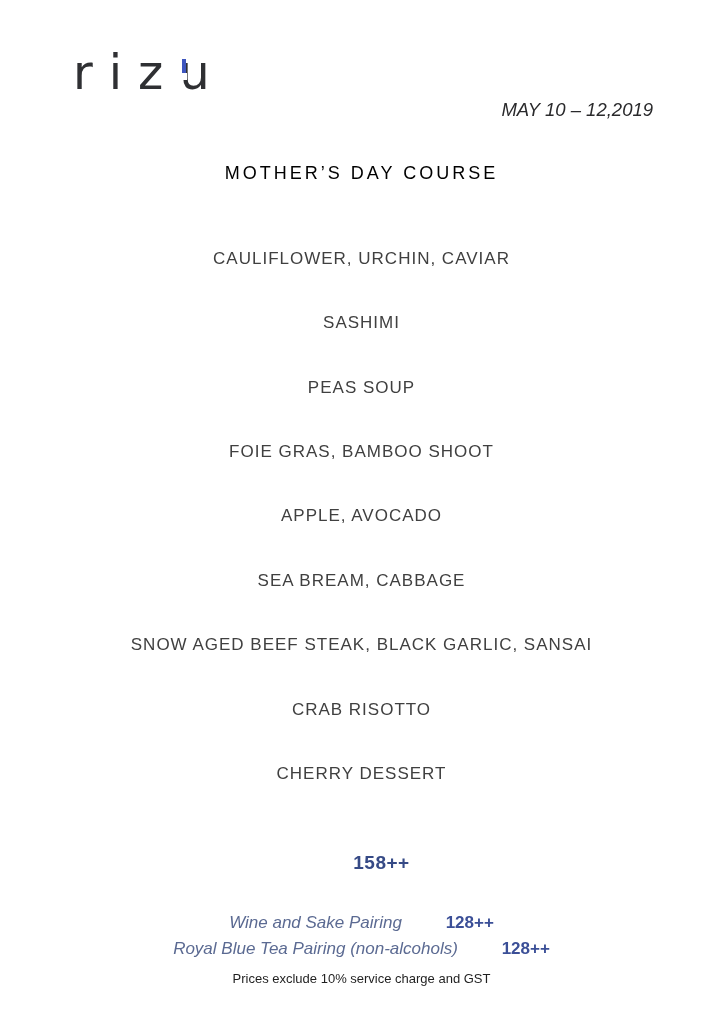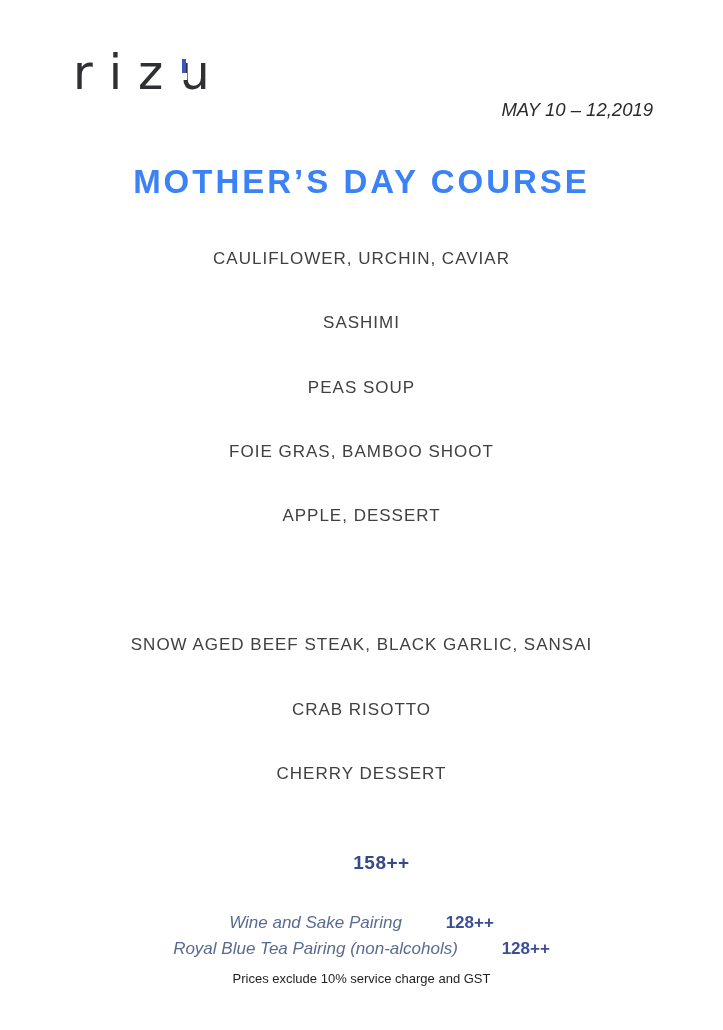--- a/index.html
+++ b/index.html
@@ -56,24 +56,24 @@
     color: #2a2a2c;
   }
 
   
   .title {
     position: absolute;
     left: 0;
     top: 163px;
     width: 100%;
     text-align: center;
-    font-size: 33px;
-    font-weight: bold;
+    font-size: 18px;
+    font-weight: normal;
     letter-spacing: 3px;
-    color: #3b82f6;
+    color: #000000;
   }
 
   
   .course {
     position: absolute;
     left: 0;
     width: 100%;
     text-align: center;
     font-size: 17px;
     letter-spacing: 1px;
@@ -130,21 +130,22 @@
   </div>
 
   <div class="date">MAY 10 – 12,2019</div>
 
   <div class="title">MOTHER’S DAY COURSE</div>
 
   <div class="course" style="top:249px">CAULIFLOWER, URCHIN, CAVIAR</div>
   <div class="course" style="top:313px">SASHIMI</div>
   <div class="course" style="top:378px">PEAS SOUP</div>
   <div class="course" style="top:442px">FOIE GRAS, BAMBOO SHOOT</div>
-  <div class="course" style="top:506px">APPLE, DESSERT</div>
+  <div class="course" style="top:506px">APPLE, AVOCADO</div>
+  <div class="course" style="top:571px">SEA BREAM, CABBAGE</div>
   <div class="course" style="top:635px">SNOW AGED BEEF STEAK, BLACK GARLIC, SANSAI</div>
   <div class="course" style="top:700px">CRAB RISOTTO</div>
   <div class="course" style="top:764px">CHERRY DESSERT</div>
 
   <div class="course-price">158++</div>
 
   <div class="pairing" style="top:913px">
     <span>Wine and Sake Pairing</span>
     <span class="pairing-price">128++</span>
   </div>

